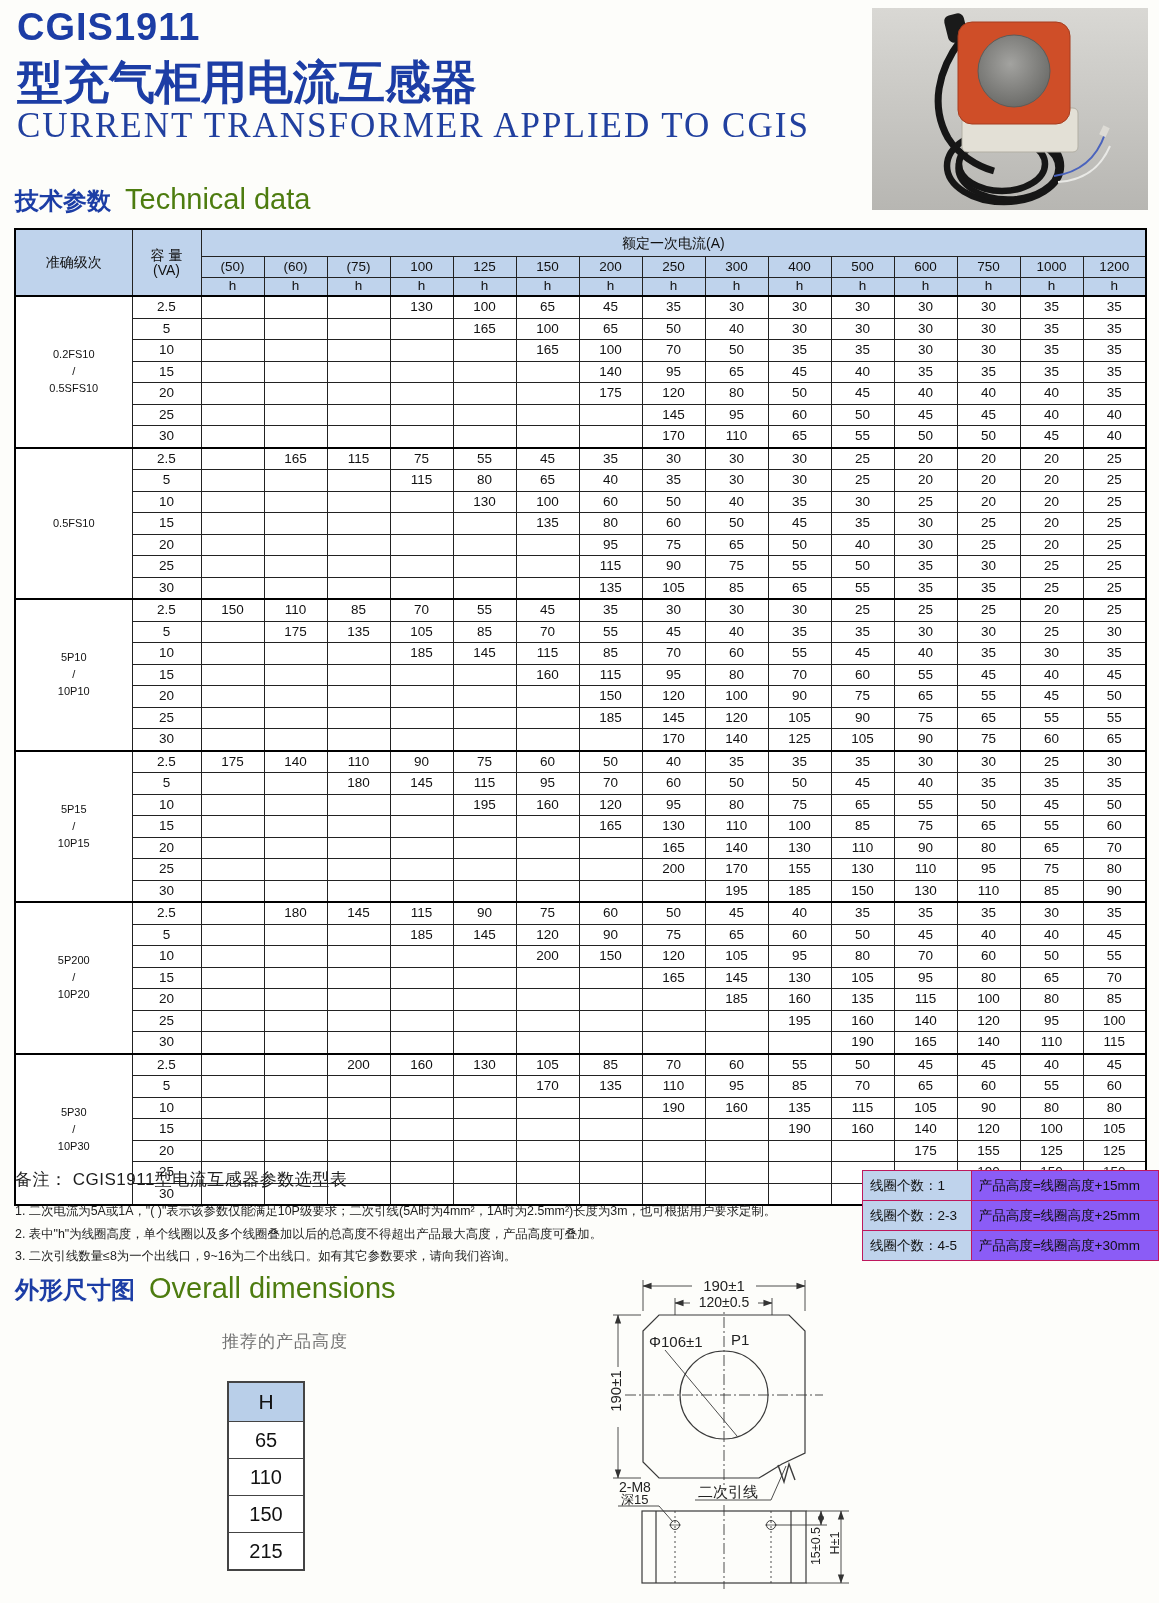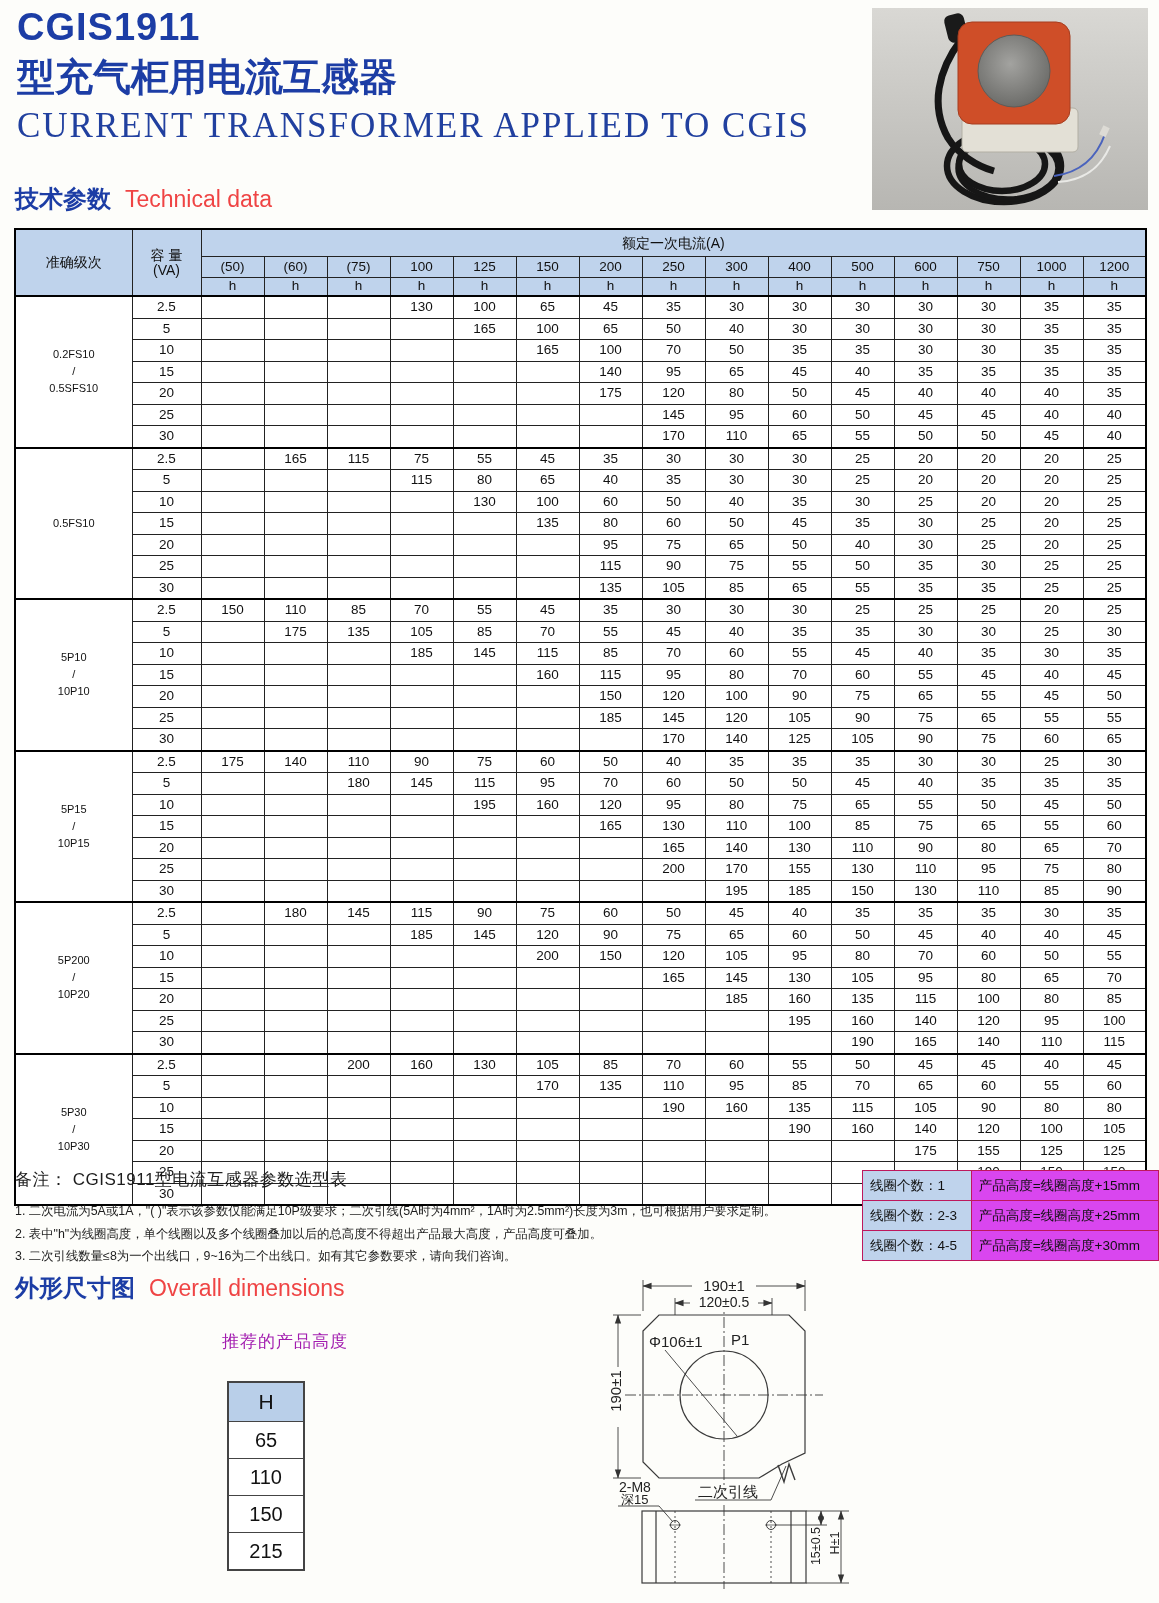--- a/index.html
+++ b/index.html
@@ -1,28 +1,28 @@
 <!DOCTYPE html>
 <html><head>
 <meta charset="utf-8">
 <style>
   html,body{margin:0;padding:0;background:#e9e9e7;}
   .page{position:relative;width:1159px;height:1603px;background:#fdfdfa;overflow:hidden;
         font-family:"Liberation Sans","DejaVu Sans",sans-serif;color:#111;}
   
   .model{position:absolute;left:17px;top:6px;font-size:38px;font-weight:bold;
          color:#1c3da5;letter-spacing:1px;}
-  .title-cn{position:absolute;left:17px;top:52px;font-size:38px;font-weight:bold;color:#1c3da5;}
+  .title-cn{position:absolute;left:17px;top:52px;font-size:46px;font-weight:bold;color:#1c3da5;}
   .title-en{position:absolute;left:17px;top:106px;font-size:35px;color:#21409f;
             font-family:"Liberation Serif","DejaVu Serif",serif;letter-spacing:2px;}
   .photo{position:absolute;left:872px;top:8px;width:276px;height:202px;}
   
   .sec{position:absolute;font-size:23px;}
   .sec .cn{font-weight:bold;color:#1c3da5;font-size:24px;}
-  .sec .en{color:#ef4444;font-size:23px;margin-left:14px;}
+  .sec .en{color:#4d7c0f;font-size:29px;margin-left:14px;}
   #sec-tech{left:15px;top:183px;}
   #sec-dims{left:15px;top:1272px;}
   
   table.tech{position:absolute;left:14px;top:228px;width:1131px;border-collapse:collapse;
              table-layout:fixed;border:2px solid #000;background:#fff;}
   table.tech th,table.tech td{border:1px solid #222;text-align:center;padding:0;
              font-size:13.5px;font-weight:normal;line-height:1.05;overflow:hidden;}
   table.tech th{background:#bfd3ec;}
   table.tech tr.h1 th{height:26px;font-size:14px;}
   table.tech tr.h2 th{height:20px;}
@@ -31,24 +31,24 @@
   table.tech td.grp{font-size:11px;line-height:1.55;}
   table.tech tr.gs td{border-top:2px solid #000;}
   
   .notes{position:absolute;left:15px;top:1168px;width:832px;}
   .notes-title{font-size:17px;color:#1d1d1d;margin-bottom:9px;letter-spacing:.5px;}
   .note-line{font-size:12.4px;color:#1d1d1d;line-height:1.82;}
   
   table.coil{position:absolute;left:862px;top:1170px;border-collapse:collapse;border:1.5px solid #666;}
   table.coil td{border:1px solid #be185d;font-size:13.5px;height:29px;padding:0 7px;white-space:nowrap;}
   table.coil td.c1{background:#bfd3ec;width:96px;}
-  table.coil td.c2{background:#d946ef;width:176px;}
+  table.coil td.c2{background:#8b5cf6;width:176px;}
   
   .h-title{position:absolute;left:200px;top:1330px;width:170px;text-align:center;
-           font-size:17px;color:#a21caf;letter-spacing:1px;}
+           font-size:17px;color:#737373;letter-spacing:1px;}
   table.htab{position:absolute;left:227px;top:1381px;border-collapse:collapse;border:2px solid #444;}
   table.htab td{border:1.5px solid #444;width:72px;text-align:center;font-size:20px;}
   table.htab td.hh{background:#b9cfe9;height:36px;font-size:21px;}
   table.htab td.hv{background:#fff;height:34px;}
   .drawing{position:absolute;left:585px;top:1268px;}
   .drawing text{font-family:"Liberation Sans","DejaVu Sans",sans-serif;fill:#222;}
 </style>
 </head>
 <body>
 

